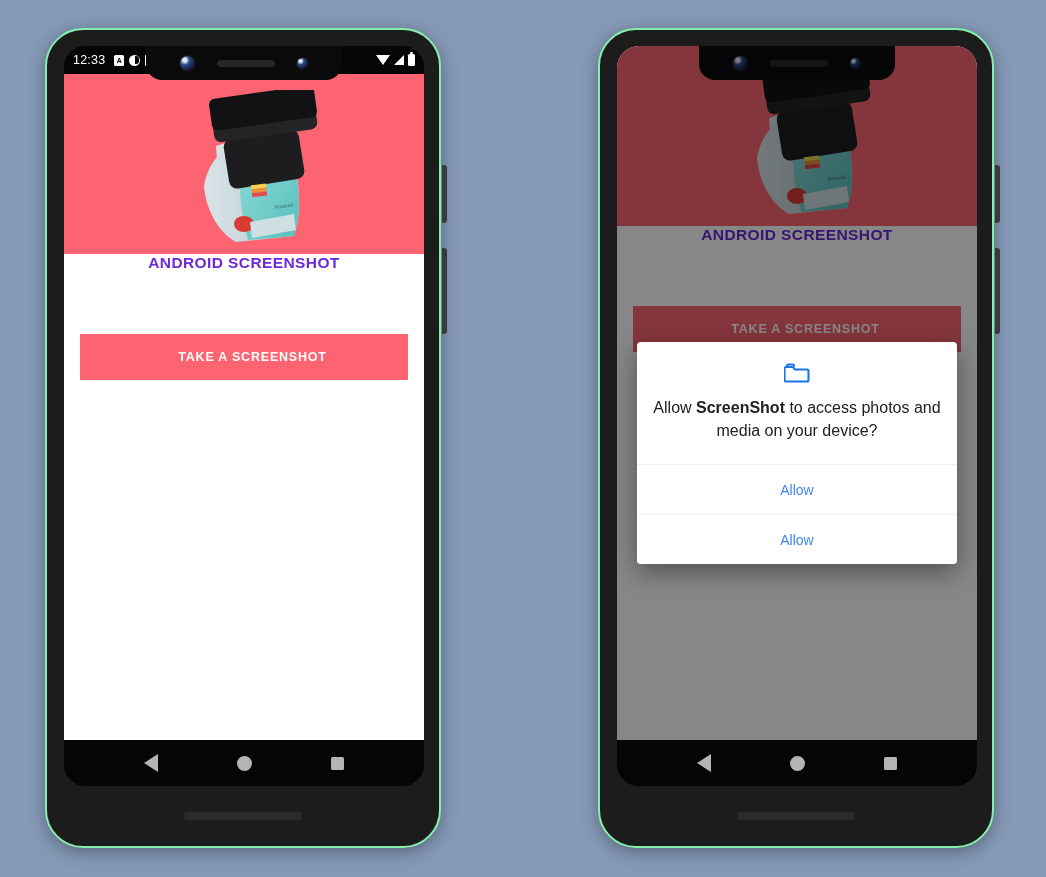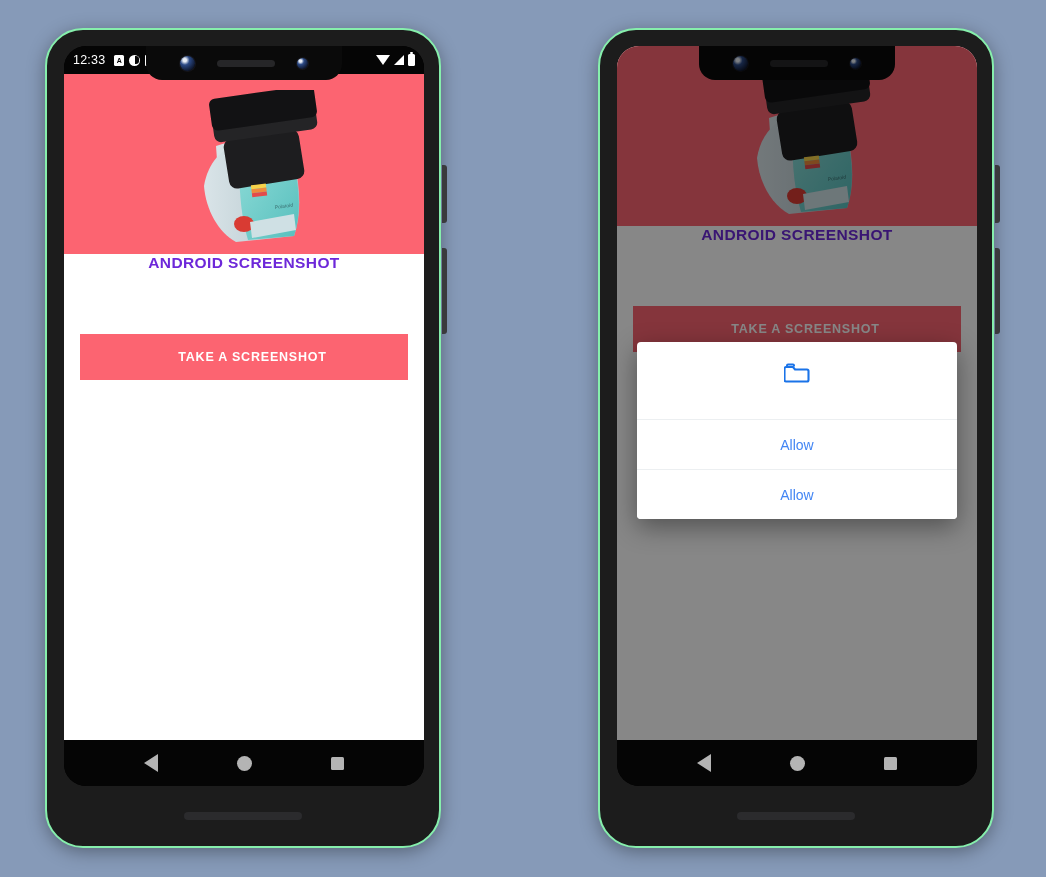--- a/index.html
+++ b/index.html
@@ -364,20 +364,21 @@
     </div>
 
     <div class="dialog">
       <div class="dlg-body">
         <div class="dlg-icon">
           <svg width="26" height="21" viewBox="0 0 26 21">
             <path d="M2 5 h7 l2 2.5 h12 a1.5 1.5 0 0 1 1.5 1.5 v9 a1.5 1.5 0 0 1 -1.5 1.5 h-21 a1.5 1.5 0 0 1 -1.5 -1.5 v-11.5 a1.5 1.5 0 0 1 1.5 -1.5 z" fill="none" stroke="#1a73e8" stroke-width="2.1"></path>
             <path d="M3 5 v-1.5 a1 1 0 0 1 1 -1 h5 a1 1 0 0 1 1 1 v1" fill="none" stroke="#1a73e8" stroke-width="2"></path>
           </svg>
         </div>
+        <div class="dlg-text"><span>Allow </span><b>ScreenShot</b><span> to access photos and media on your device?</span></div>
       </div>
       <div class="dlg-action">Allow</div>
       <div class="dlg-action">Allow</div>
     </div>
 
     <div class="navbar">
       <span class="nav-back"></span>
       <span class="nav-home"></span>
       <span class="nav-recent"></span>
     </div>

